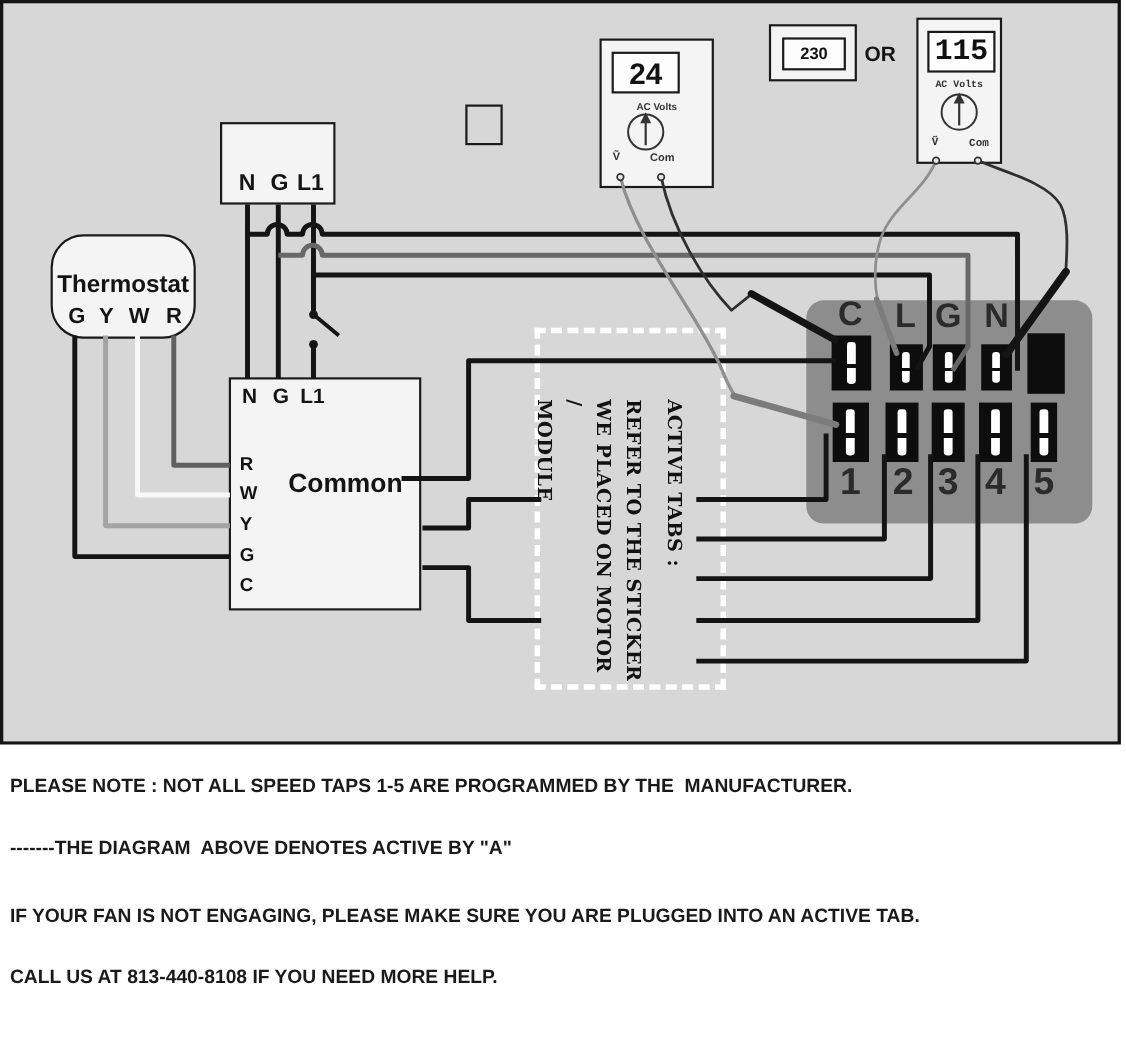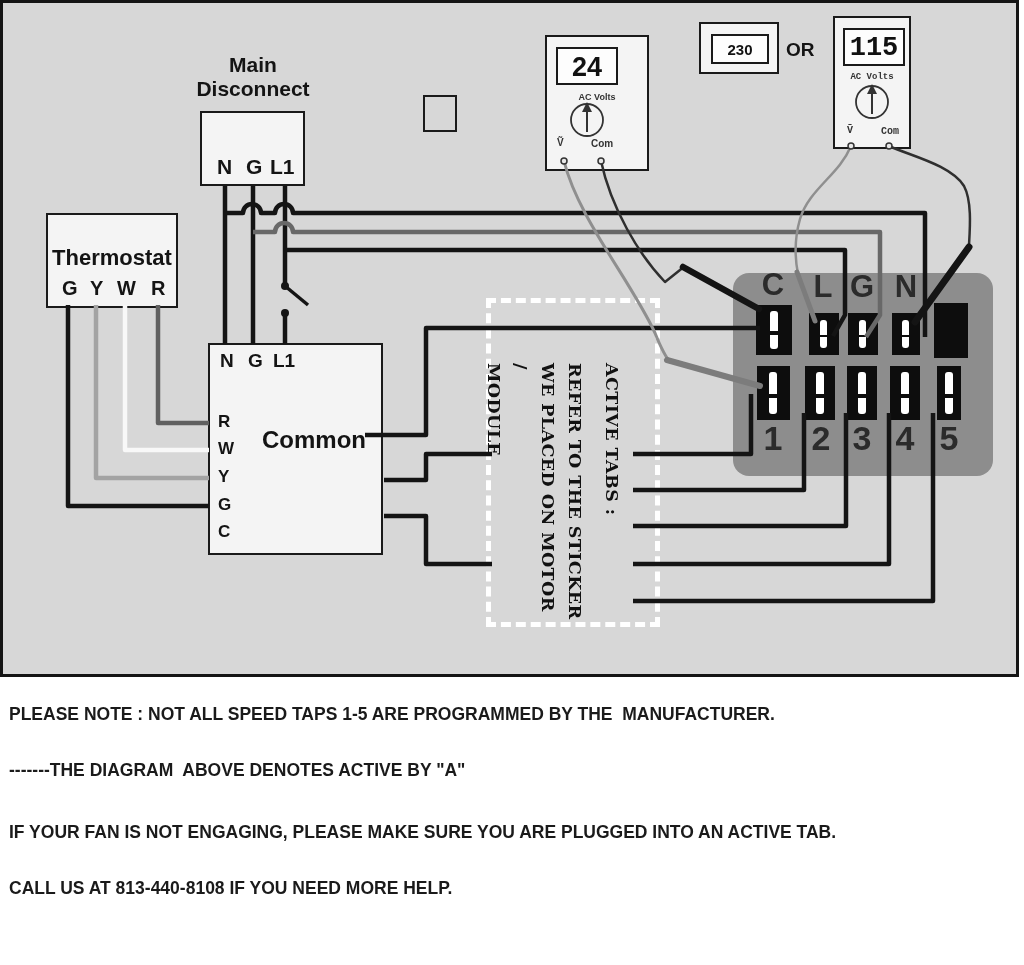--- a/index.html
+++ b/index.html
@@ -36,30 +36,29 @@
   .noteline{position:absolute;left:9px;font-weight:bold;color:#1a1a1a;font-size:17.5px;white-space:pre;}
   svg.wires{position:absolute;left:0;top:0;z-index:5;pointer-events:none;}
 </style>
 </head>
 <body>
 
 <div class="stage">
 
   <div class="diagram">
 
-    <div class="abs blabel" style="left:185px;top:50px;width:130px;text-align:center;font-size:21px;line-height:24px;">Main Disconnect</div>
     <div class="whitebox" style="left:197px;top:108px;width:105px;height:75px;">
       <span class="term-letter" style="left:15px;top:42px;">N</span>
       <span class="term-letter" style="left:44px;top:42px;">G</span>
       <span class="term-letter" style="left:68px;top:42px;">L1</span>
     </div>
 
     <div class="abs" style="left:420px;top:92px;width:34px;height:37px;border:2px solid #1a1a1a;box-sizing:border-box;"></div>
 
-    <div class="whitebox" style="left:43px;top:210px;width:132px;height:95px;">
+    <div class="whitebox" style="left:43px;top:210px;width:132px;height:95px;border-radius:30px;">
       <div class="blabel" style="position:absolute;left:0;top:30px;width:100%;text-align:center;font-size:22px;">Thermostat</div>
       <span class="term-letter" style="left:14px;top:62px;font-size:20px;">G</span>
       <span class="term-letter" style="left:42px;top:62px;font-size:20px;">Y</span>
       <span class="term-letter" style="left:69px;top:62px;font-size:20px;">W</span>
       <span class="term-letter" style="left:103px;top:62px;font-size:20px;">R</span>
     </div>
 
     <div class="whitebox" style="left:542px;top:32px;width:104px;height:136px;">
       <div class="meter-display" style="left:9px;top:10px;width:62px;height:38px;font-size:27px;line-height:36px;">24</div>
       <div class="acvolts" style="top:55px;">AC Volts</div>

